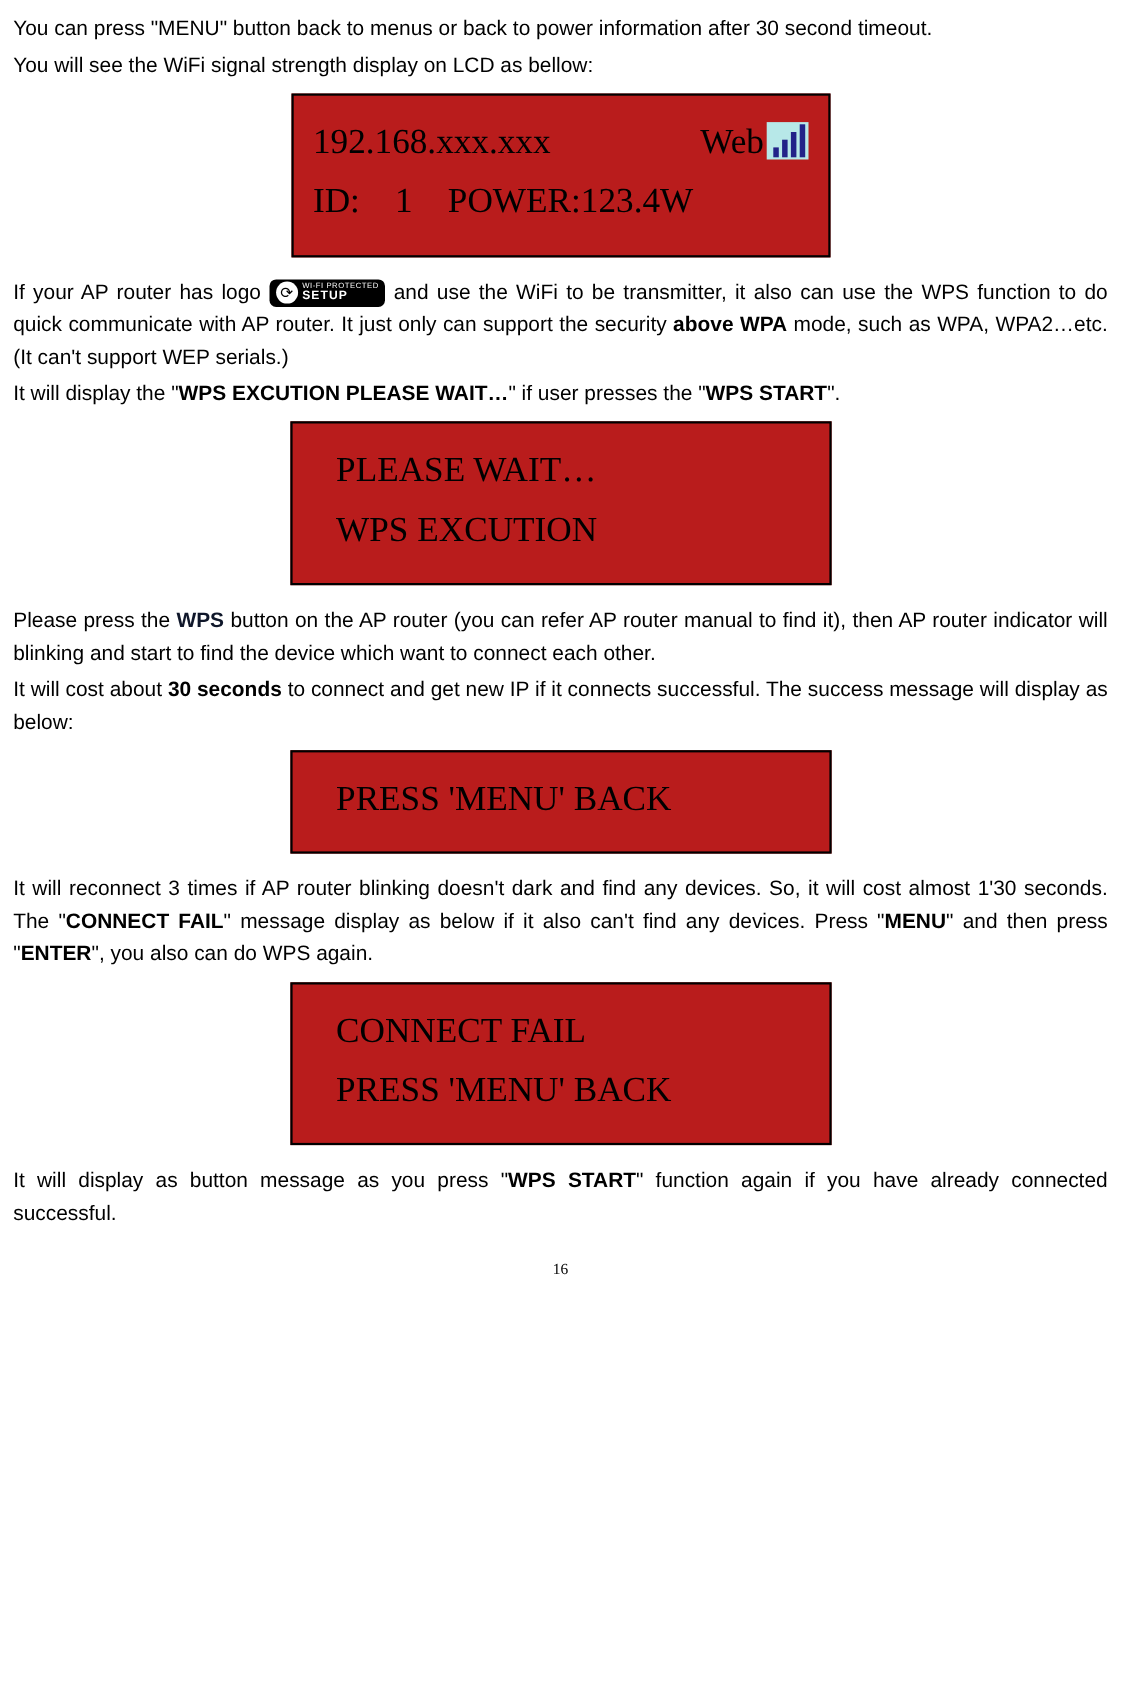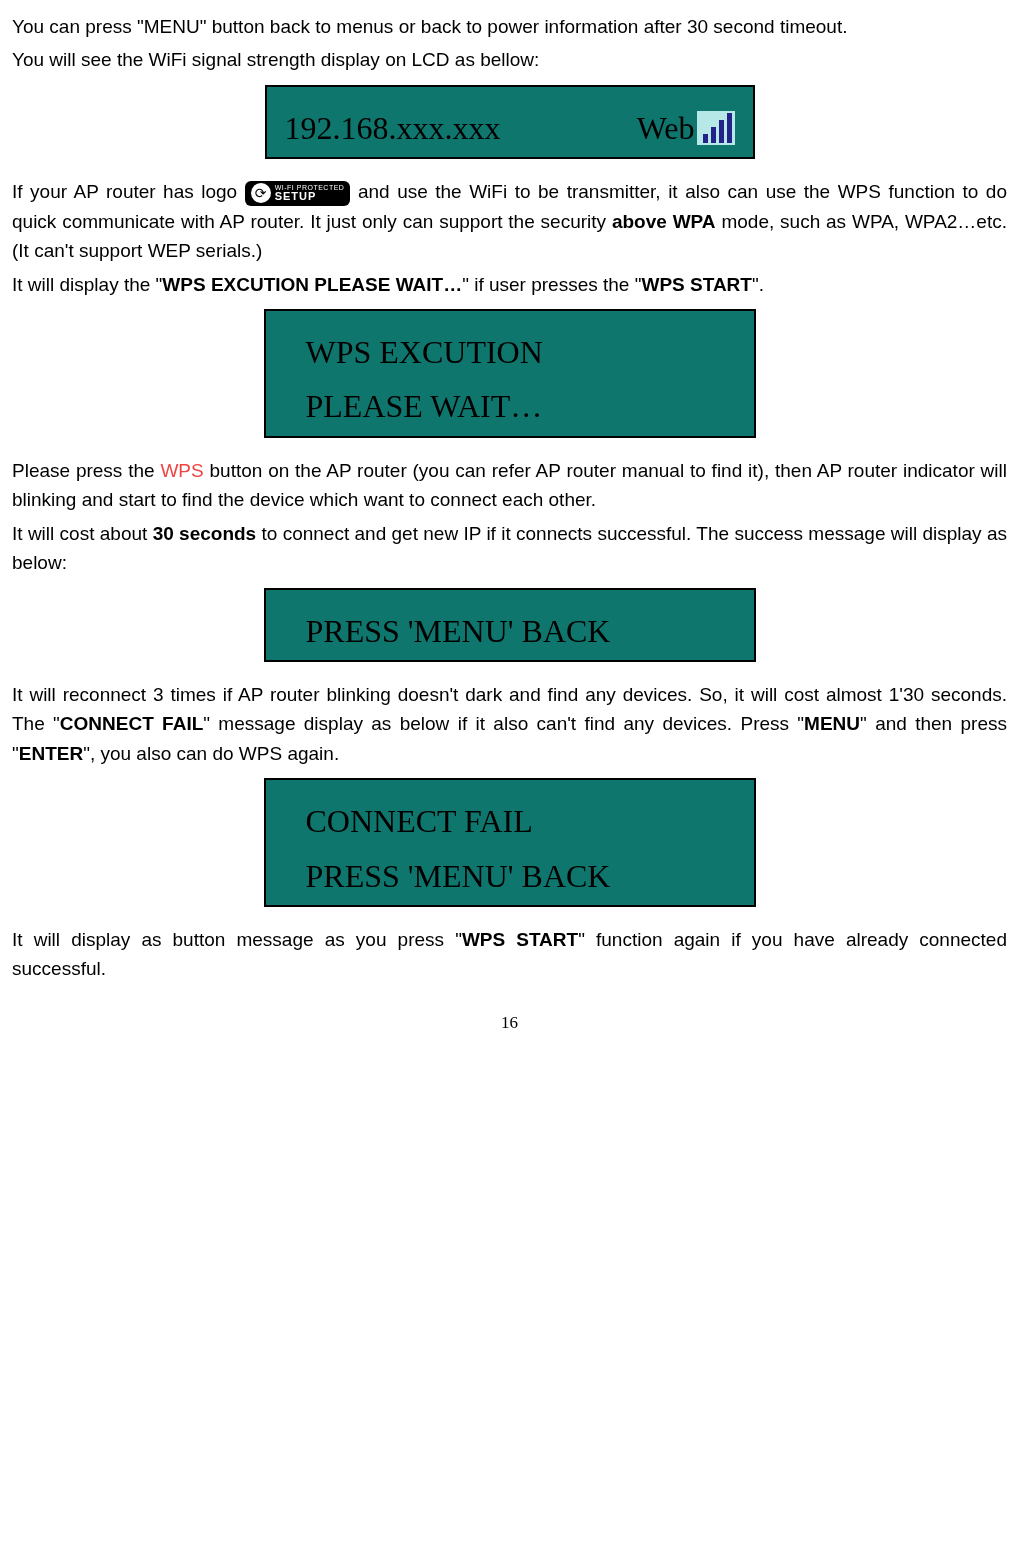--- a/index.html
+++ b/index.html
@@ -7,25 +7,25 @@
     font-size: 19px;
     line-height: 1.55;
     margin: 0;
     padding: 12px 12px 30px 12px;
     width: 995px;
     color: #000;
   }
   p { margin: 0 0 4px 0; }
   .justify { text-align: justify; }
   .lcd {
-    background: #0f766e;
+    background: #b91c1c;
     border: 2px solid #000;
     font-family: "Times New Roman", Times, serif;
     font-size: 32px;
-    padding: 14px 18px 2px 18px;
+    padding: 14px 18px 22px 18px;
     margin: 10px auto 18px auto;
     line-height: 1.7;
   }
   .lcd1 { width: 450px; }
   .lcd2, .lcd3, .lcd4 { width: 430px; padding-left: 40px; }
   .lcd-row { display: flex; align-items: center; }
   .lcd-left { flex: 1; }
   .lcd-right { display: flex; align-items: center; text-align: right; }
   .signal {
     display: inline-flex;
@@ -63,61 +63,62 @@
     text-align:center;
     line-height:20px;
     font-size:14px;
     vertical-align:middle;
     margin-right:4px;
   }
   .wps-logo .txt { display:inline-block; vertical-align:middle; line-height:1; }
   .wps-logo .txt small{font-size:7px;letter-spacing:0.5px;display:block;}
   .wps-logo .txt b{font-size:11px;letter-spacing:1px;display:block;}
   b { font-weight: bold; }
-  .red { color: #ef4444; font-weight: normal; }
-  .page-num { text-align:center; font-family:"Times New Roman",serif; font-size:17px; margin-top:26px;}
+  .red { color: #0f172a; font-weight: bold; }
+  .page-num { text-align:center; font-family:"Times New Roman",serif; font-size:14px; margin-top:26px;}
 </style>
 </head>
 <body>
 
 <p class="justify">You can press "MENU" button back to menus or back to power information after 30 second timeout.</p>
 <p>You will see the WiFi signal strength display on LCD as bellow:</p>
 
 <div class="lcd lcd1">
   <div class="lcd-row">
     <span class="lcd-left">192.168.xxx.xxx</span>
     <span class="lcd-right">
       <span>Web</span>
       <span class="signal">
         <span></span>
           <span></span>
           <span></span>
           <span></span>
       </span>
     </span>
   </div>
+  <div style="white-space:pre">ID:    1    POWER:123.4W</div>
 </div>
 
 <p class="justify">
   <span>If your AP router has logo </span>
   <span class="wps-logo">
     <span class="arrows">⟳</span><span class="txt"><small>WI-FI PROTECTED</small><b>SETUP</b></span>
   </span>
   <span> and use the WiFi to be transmitter, it also can use the WPS function to do quick communicate with AP router. It just only can support the security </span>
   <b>above WPA</b>
   <span> mode, such as WPA, WPA2…etc. (It can't support WEP serials.)</span>
 </p>
 
 <p class="justify">
   <span>It will display the "</span><b>WPS EXCUTION PLEASE WAIT…</b><span>" if user presses the "</span><b>WPS START</b><span>".</span>
 </p>
 
 <div class="lcd lcd2">
+  <div>PLEASE WAIT…</div>
   <div>WPS EXCUTION</div>
-  <div>PLEASE WAIT…</div>
 </div>
 
 <p class="justify">
   <span>Please press the </span><span class="red">WPS</span><span> button on the AP router (you can refer AP router manual to find it), then AP router indicator will blinking and start to find the device which want to connect each other.</span>
 </p>
 
 <p class="justify">
   <span>It will cost about </span><b>30 seconds</b><span> to connect and get new IP if it connects successful. The success message will display as below:</span>
 </p>
 

